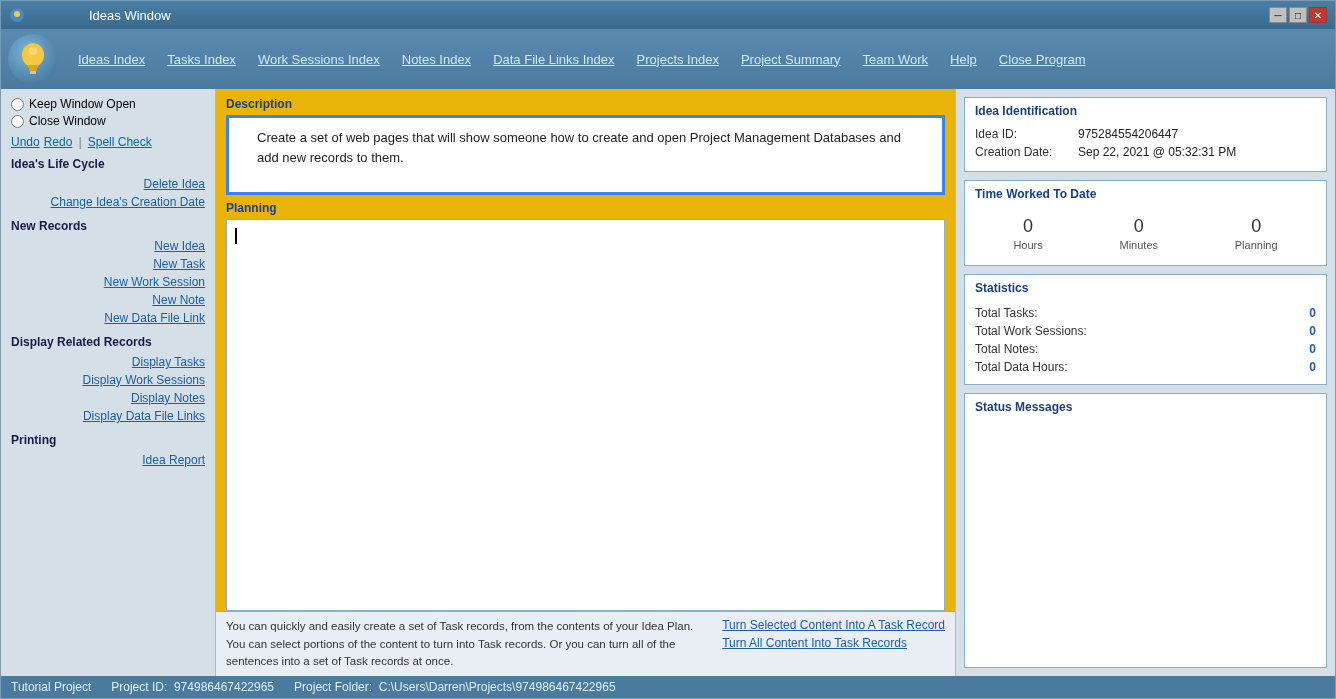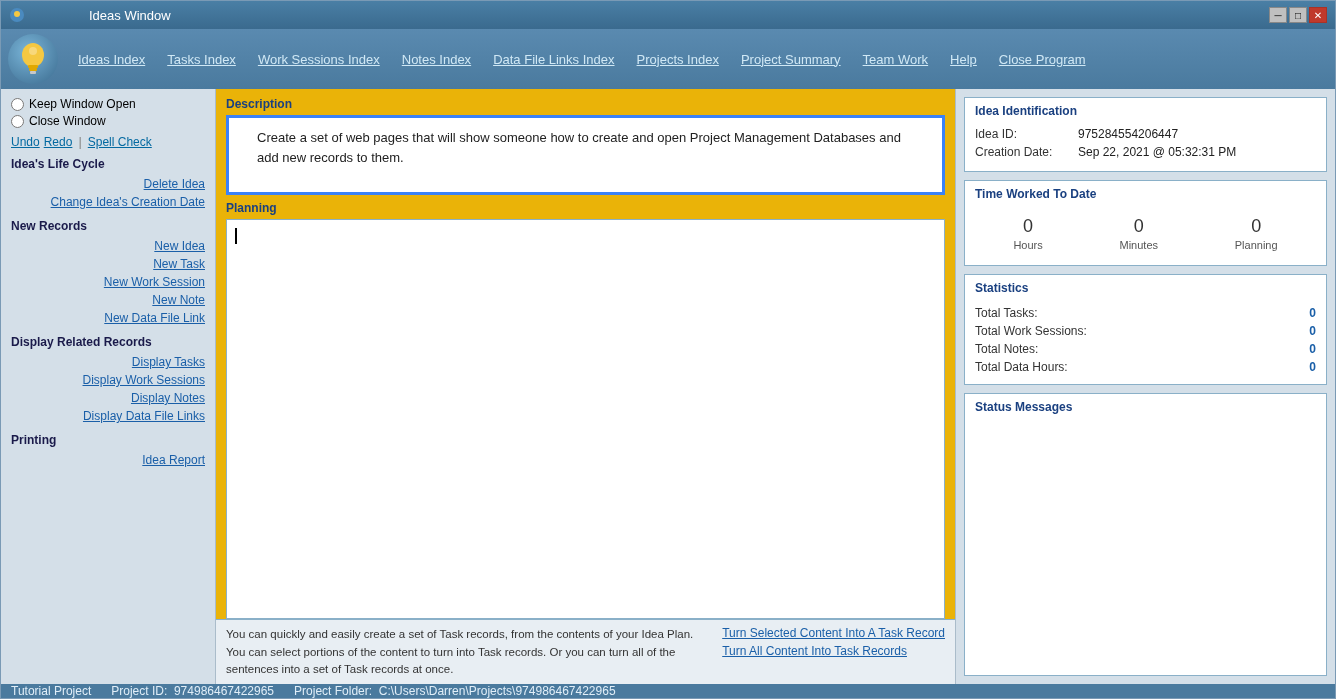--- a/index.html
+++ b/index.html
@@ -310,21 +310,21 @@
     .status-messages-box {
       flex: 1;
       min-height: 120px;
     }
     .status-content {
       min-height: 80px;
     }
     .statusbar {
       background: #4a7a9e;
       color: #e0eef8;
-      height: 14px;
+      height: 22px;
       display: flex;
       align-items: center;
       padding: 0 10px;
       font-size: 12px;
       flex-shrink: 0;
       gap: 20px;
     }
   </style>
 </head>
 <body>

